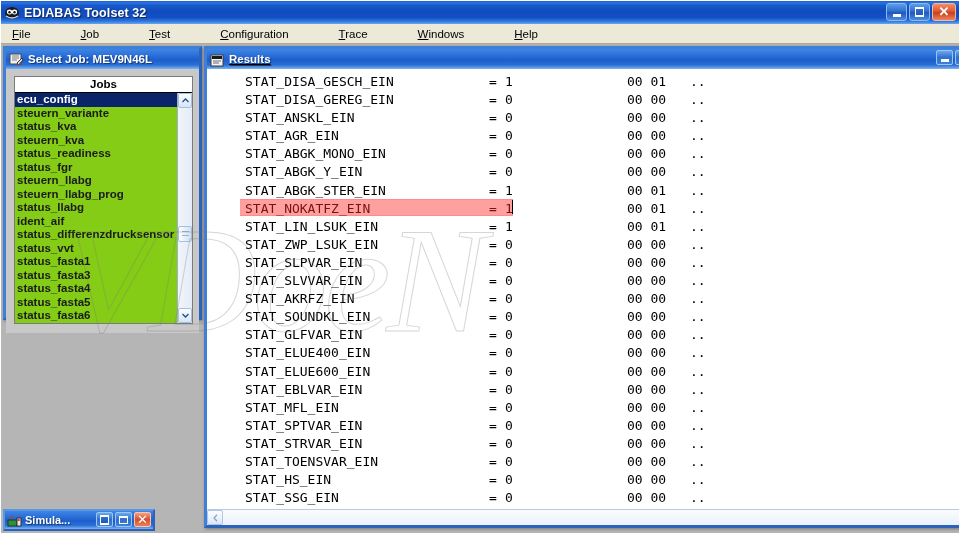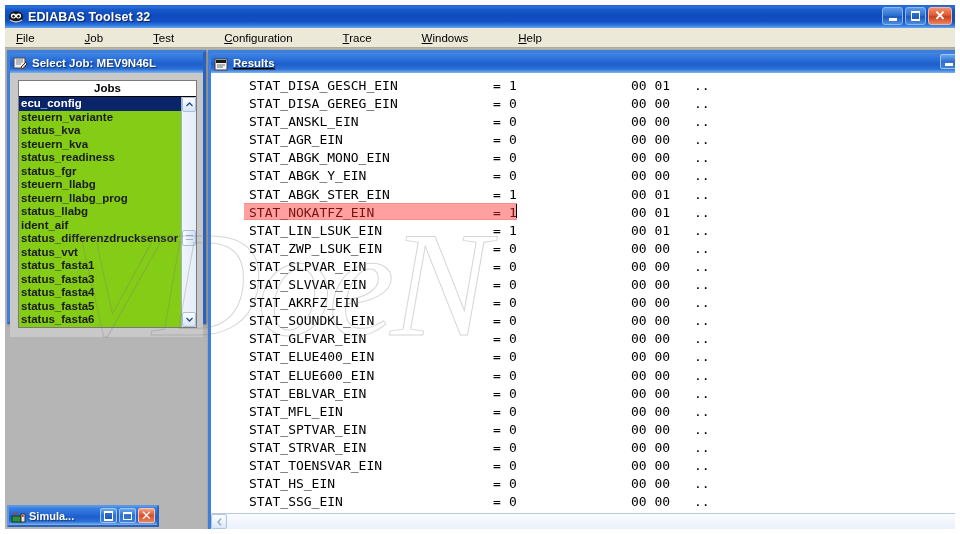--- a/index.html
+++ b/index.html
@@ -10,21 +10,21 @@
     overflow: hidden;
     font-family: "Liberation Sans", sans-serif;
   }
   body { background: #b7b7b7; }
 
   .app-window {
     position: absolute;
     left: 0; top: 0;
     width: 960px; height: 534px;
     background: #aeb4c0;
-    border: 5px solid #ffffff;
+    border: 1px solid #ffffff;
     display: flex; flex-direction: column;
   }
 
   
   .titlebar {
     height: 23px;
     background: linear-gradient(to bottom,
        #1f5fd0 0%, #2a73e0 8%, #1858c8 20%, #0f4cbe 45%,
        #1450c4 72%, #2e79de 88%, #6ba6ee 100%);
     display: flex; align-items: center;

